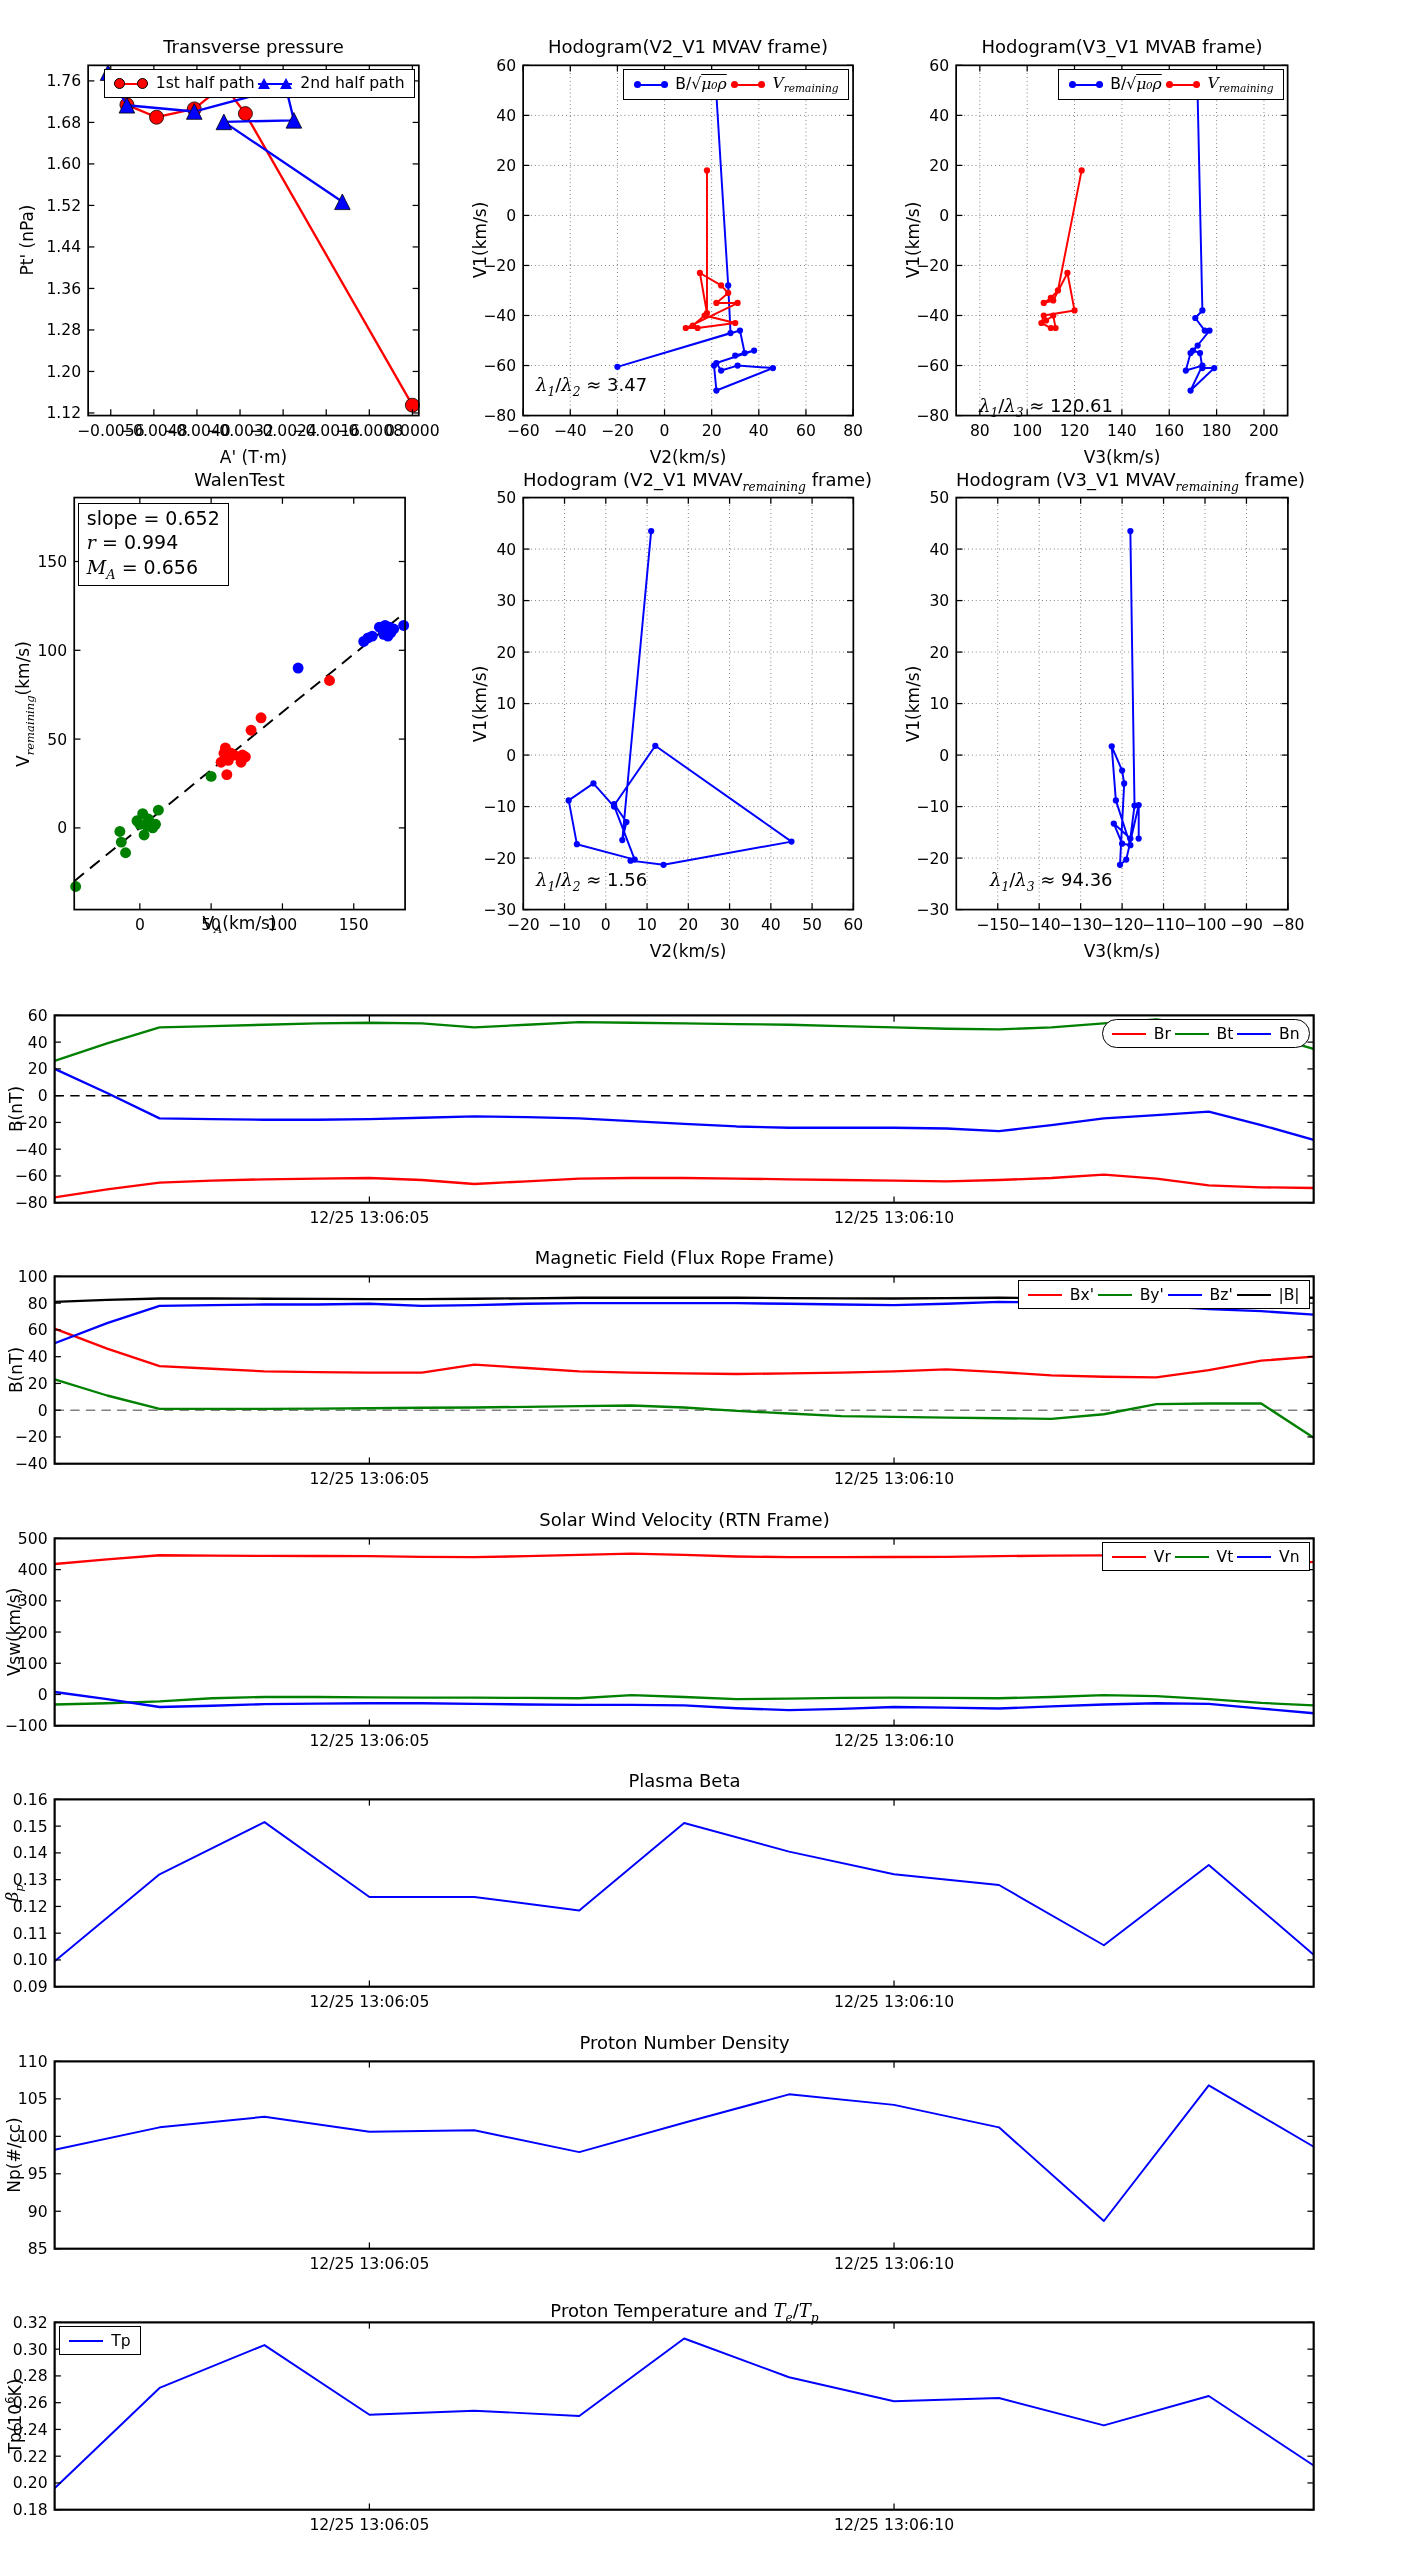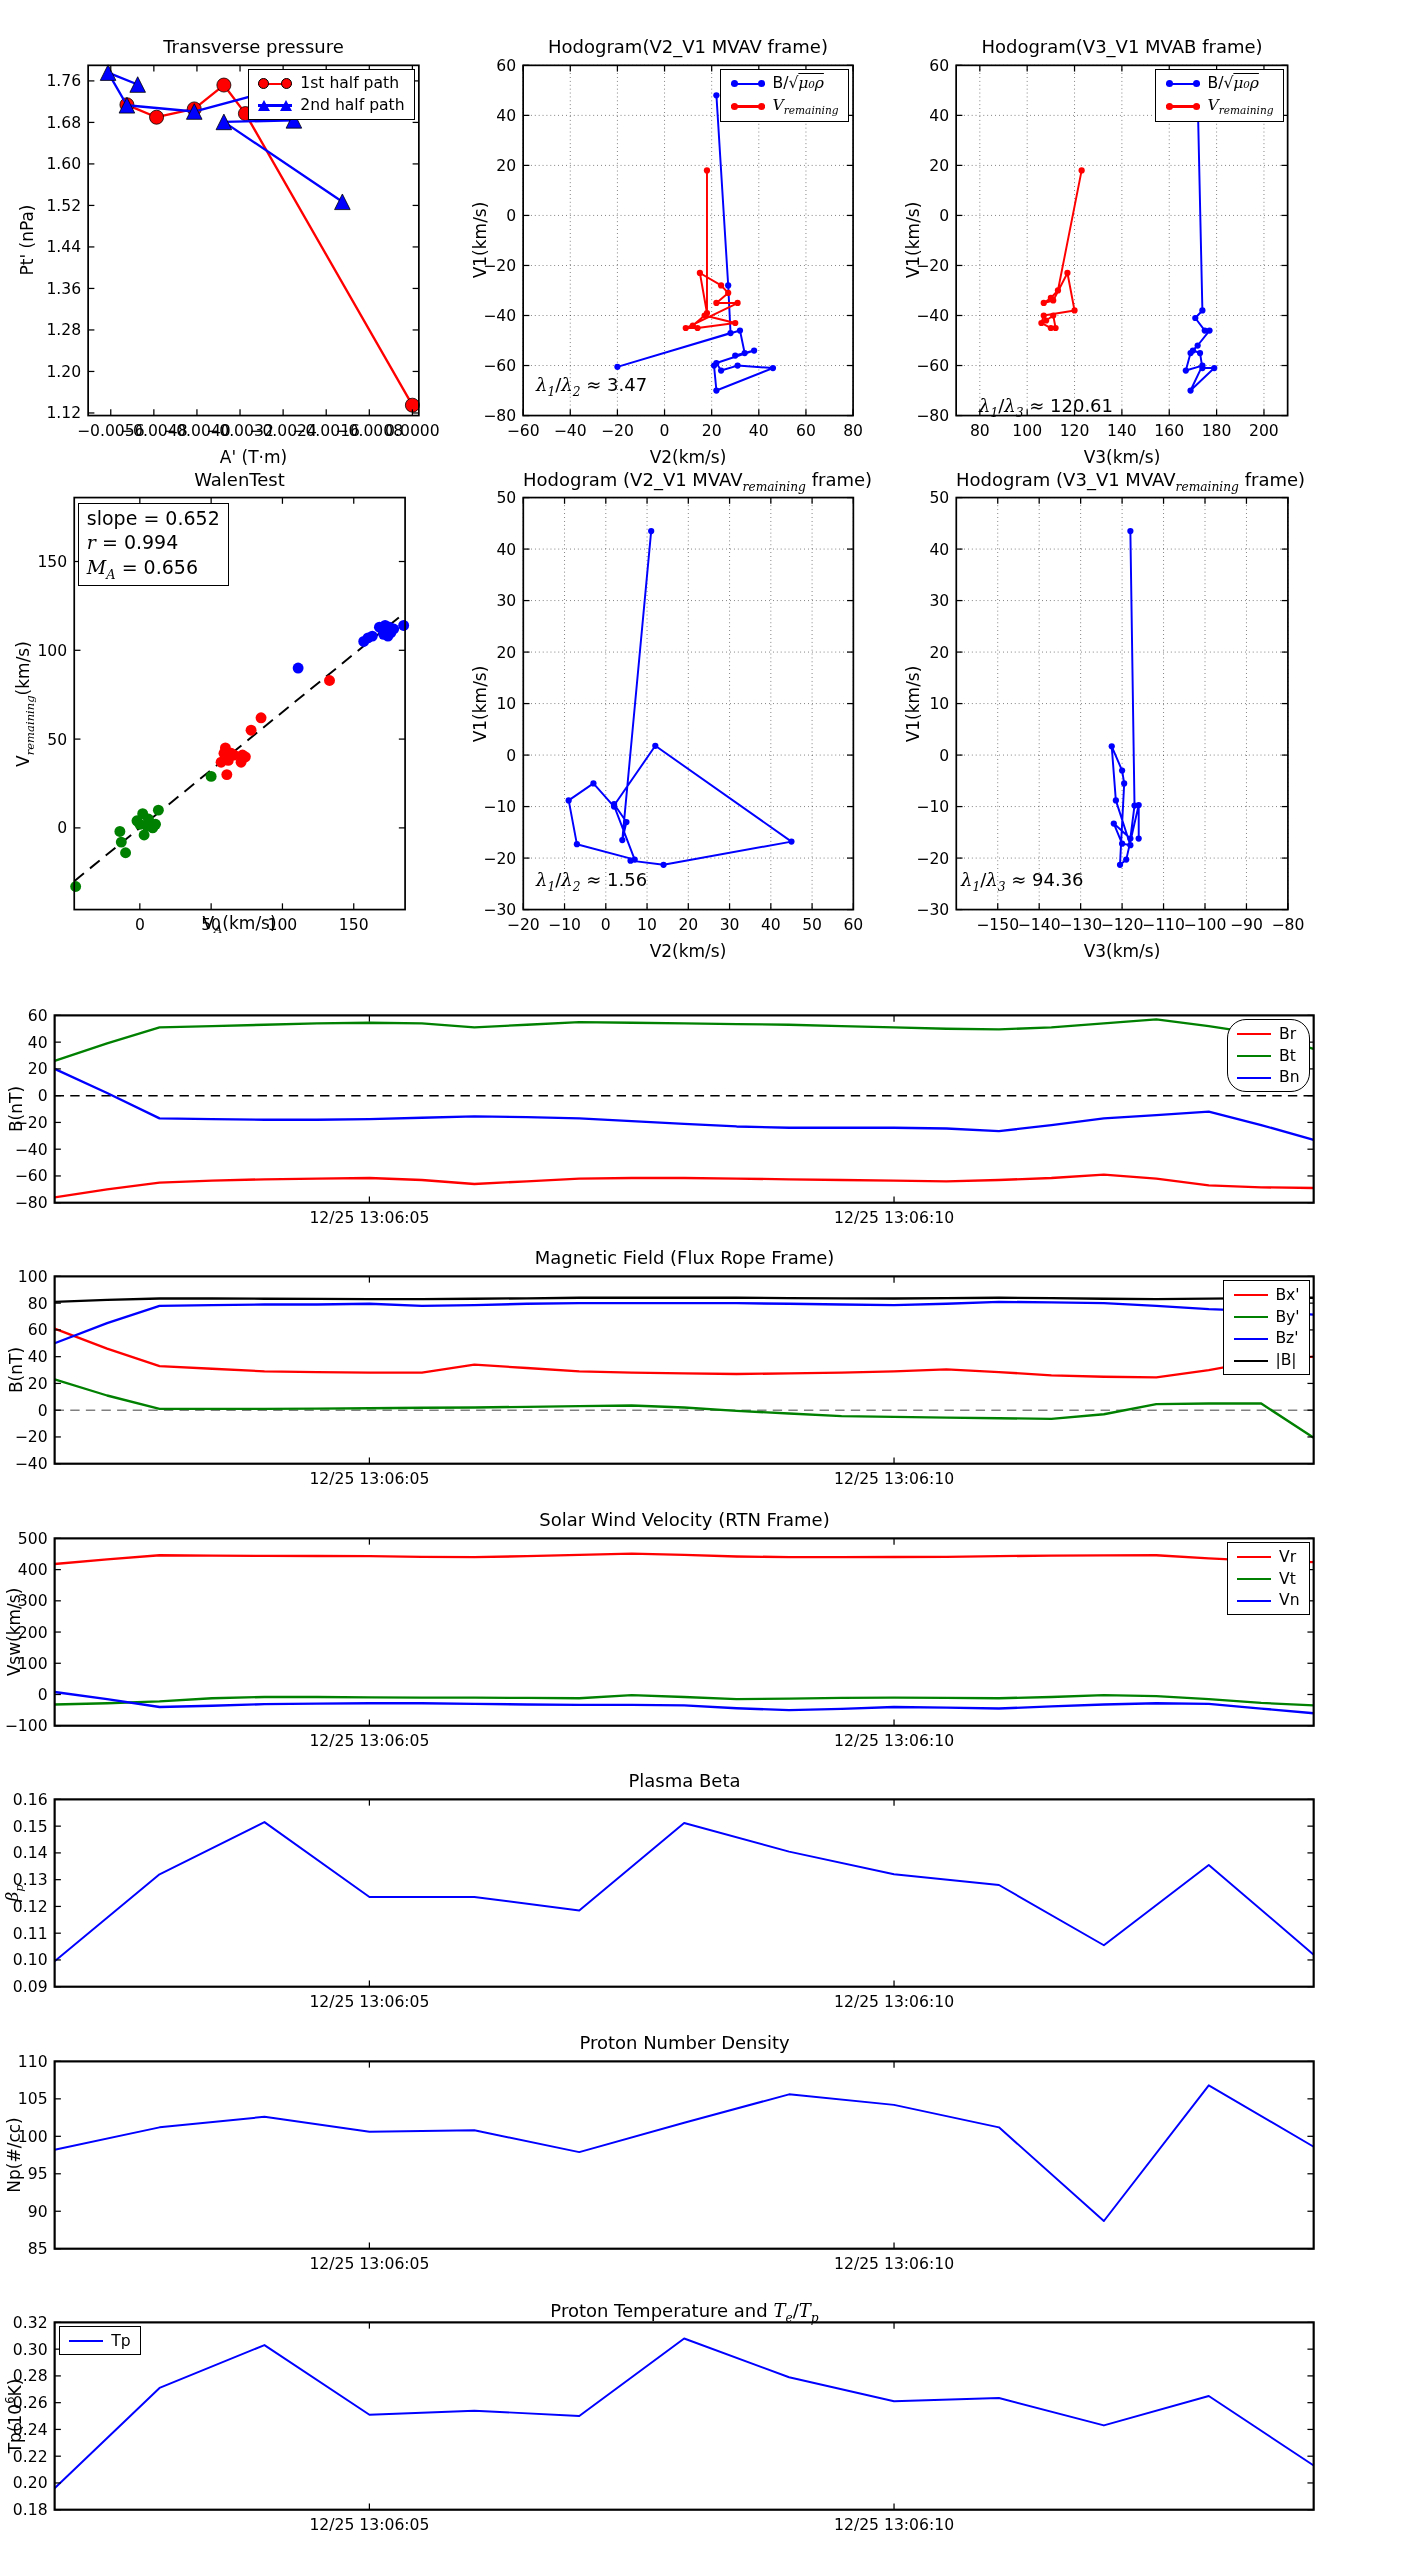--- a/index.html
+++ b/index.html
@@ -8,21 +8,21 @@
   .chart{position:absolute}
   .chart svg{position:absolute;left:0;top:0}
   .grid{stroke:#000;stroke-width:1;stroke-dasharray:1,4;opacity:.8}
   .tick{stroke:#000;stroke-width:1.6}
   .tlab{font-size:20px;fill:#000;font-family:"DejaVu Sans","Liberation Sans",sans-serif}
   .ctitle{position:absolute;text-align:center;font-size:18px;white-space:nowrap}
   .xlab{position:absolute;text-align:center;font-size:17px;white-space:nowrap}
   .ylab{position:absolute;transform:translate(-50%,-50%) rotate(-90deg);white-space:nowrap;font-size:17px}
   .anno{position:absolute;font-size:18px;white-space:nowrap}
   .abox{border:1.6px solid #000;background:#fff;padding:1.6px 7.8px;line-height:1.3;font-size:19px}
-  .legend{position:absolute;border:1.6px solid #000;background:#fff;padding:4.7px 9.4px;display:flex;flex-direction:column;gap:3.9px;z-index:3}
+  .legend{position:absolute;border:1.6px solid #000;background:#fff;padding:4.7px 9.4px;display:flex;gap:3.9px;z-index:3}
   .lrow{display:flex;align-items:center;gap:7.8px;white-space:nowrap}
   .lsamp{position:relative;width:34px;height:12.5px;flex:0 0 auto}
   .lline{position:absolute;left:0;right:0;top:5.5px;height:2.3px}
   .ldot{position:absolute;width:7px;height:7px;border-radius:50%;top:3.1px}
   .lcirc{position:absolute;width:11px;height:11px;border-radius:50%;top:0.8px;box-sizing:border-box;border:0.8px solid #000}
   .ltri{position:absolute;width:0;height:0;border-left:6.2px solid transparent;border-right:6.2px solid transparent;border-bottom:11px solid #000;top:0.8px}
   .llab{font-size:15.6px}
   .mi{font-style:italic;font-family:"DejaVu Serif","Liberation Serif",serif}
   sub{font-size:68%}
   sup{font-size:68%}
@@ -619,21 +619,21 @@
         <line x1="113" x2="121" y1="118" y2="118" class="tick"></line>
         <line x1="538" x2="530" y1="118" y2="118" class="tick"></line>
         <text x="104" y="125.0" class="tlab" text-anchor="end">40</text>
         <line x1="113" x2="121" y1="52" y2="52" class="tick"></line>
         <line x1="538" x2="530" y1="52" y2="52" class="tick"></line>
         <text x="104" y="59.0" class="tlab" text-anchor="end">50</text>
       </svg>
       <div class="ctitle" style="left: 88px; width: 332px; top: 11.7px;"><span>Hodogram (V3_V1 MVAV</span><sub class="mi">remaining</sub><span> frame)</span></div>
       <div class="xlab" style="left: 88px; width: 332px; top: 484px;"><span>V3(km/s)</span></div>
       <div class="ylab" style="left: 45px; top: 247px;"><span>V1(km/s)</span></div>
-      <div class="anno" style="left: 93px; top: 412px;"><span class="mi">λ</span><sub class="mi">1</sub><span>/</span><span class="mi">λ</span><sub class="mi">3</sub><span> ≈ 94.36</span></div>
+      <div class="anno" style="left: 122px; top: 412px;"><span class="mi">λ</span><sub class="mi">1</sub><span>/</span><span class="mi">λ</span><sub class="mi">3</sub><span> ≈ 94.36</span></div>
     </div>
   <div class="chart" style="left: 0px; top: 980px; width: 1405px; height: 262px;">
       <svg width="1405" height="262" viewBox="0 0 1800 335">
         <line x1="70" x2="1683" y1="147.85714285714283" y2="147.85714285714283" stroke="#000000" stroke-width="2" stroke-dasharray="12,8"></line>
         <polyline points="70.0,278.1 137.2,267.9 204.4,259.3 271.6,256.7 338.8,255.0 406.0,254.1 473.3,253.3 540.5,255.9 607.7,261.0 674.9,257.6 742.1,254.1 809.3,253.3 876.5,253.3 943.7,254.1 1010.9,255.0 1078.1,255.9 1145.3,256.7 1212.5,257.6 1279.8,255.9 1347.0,253.3 1414.2,249.0 1481.4,254.1 1548.6,262.7 1615.8,265.3 1683.0,266.1" fill="none" stroke="#ff0000" stroke-width="3" stroke-linejoin="round"></polyline>
         <polyline points="70.0,103.3 137.2,81.0 204.4,60.4 271.6,58.7 338.8,57.0 406.0,55.3 473.3,54.4 540.5,55.3 607.7,60.4 674.9,57.0 742.1,53.6 809.3,54.4 876.5,55.3 943.7,56.1 1010.9,57.0 1078.1,58.7 1145.3,60.4 1212.5,62.1 1279.8,63.0 1347.0,60.4 1414.2,55.3 1481.4,50.1 1548.6,58.7 1615.8,69.0 1683.0,87.9" fill="none" stroke="#008000" stroke-width="3" stroke-linejoin="round"></polyline>
         <polyline points="70.0,113.6 137.2,144.4 204.4,177.0 271.6,177.9 338.8,178.7 406.0,178.7 473.3,177.9 540.5,176.1 607.7,174.4 674.9,175.3 742.1,177.0 809.3,180.4 876.5,183.9 943.7,187.3 1010.9,189.0 1078.1,189.0 1145.3,189.0 1212.5,189.9 1279.8,193.3 1347.0,185.6 1414.2,177.0 1481.4,172.7 1548.6,168.4 1615.8,185.6 1683.0,204.4" fill="none" stroke="#0000ff" stroke-width="3" stroke-linejoin="round"></polyline>
         <rect x="70" y="45" width="1613" height="240" fill="none" stroke="#000" stroke-width="2.8"></rect>
         <line x1="473.25" x2="473.25" y1="285" y2="277" class="tick"></line>
         <line x1="473.25" x2="473.25" y1="45" y2="53" class="tick"></line>

